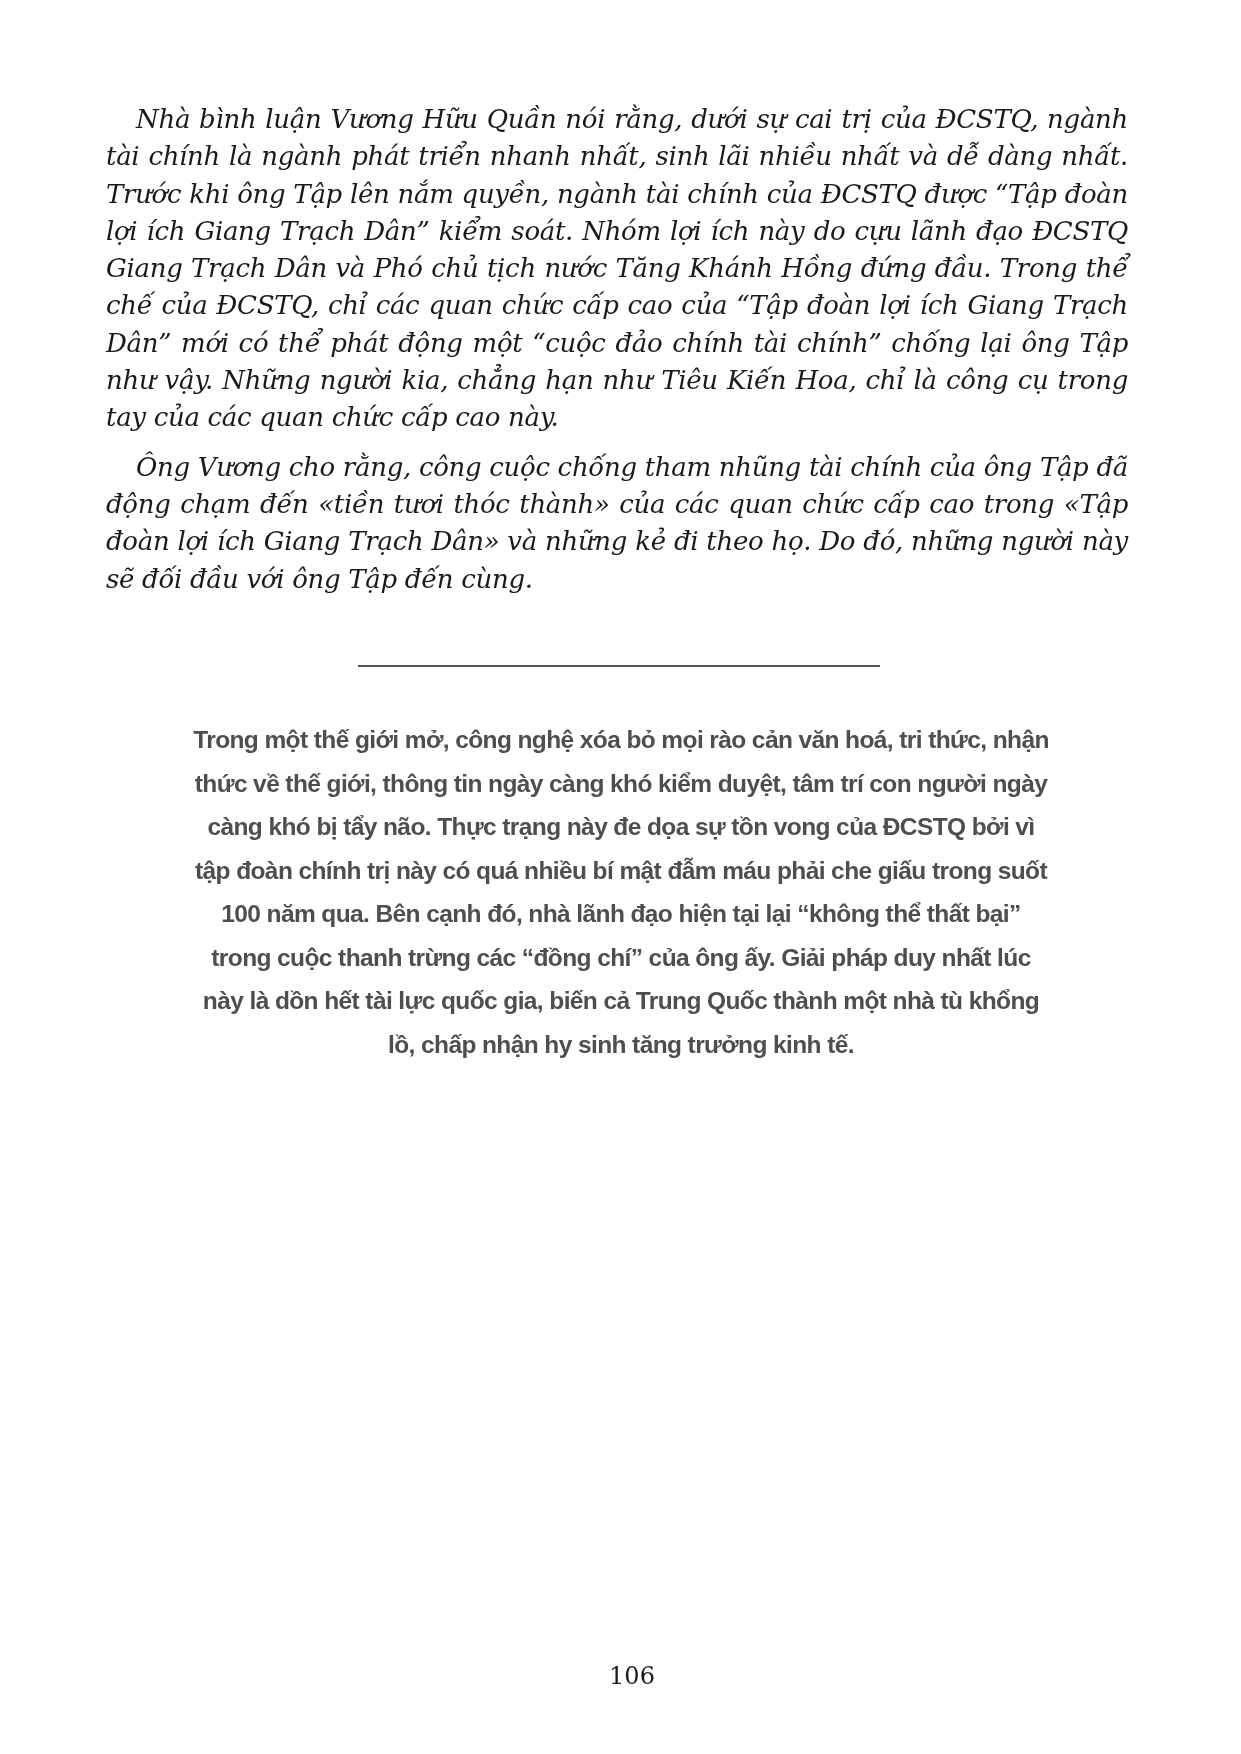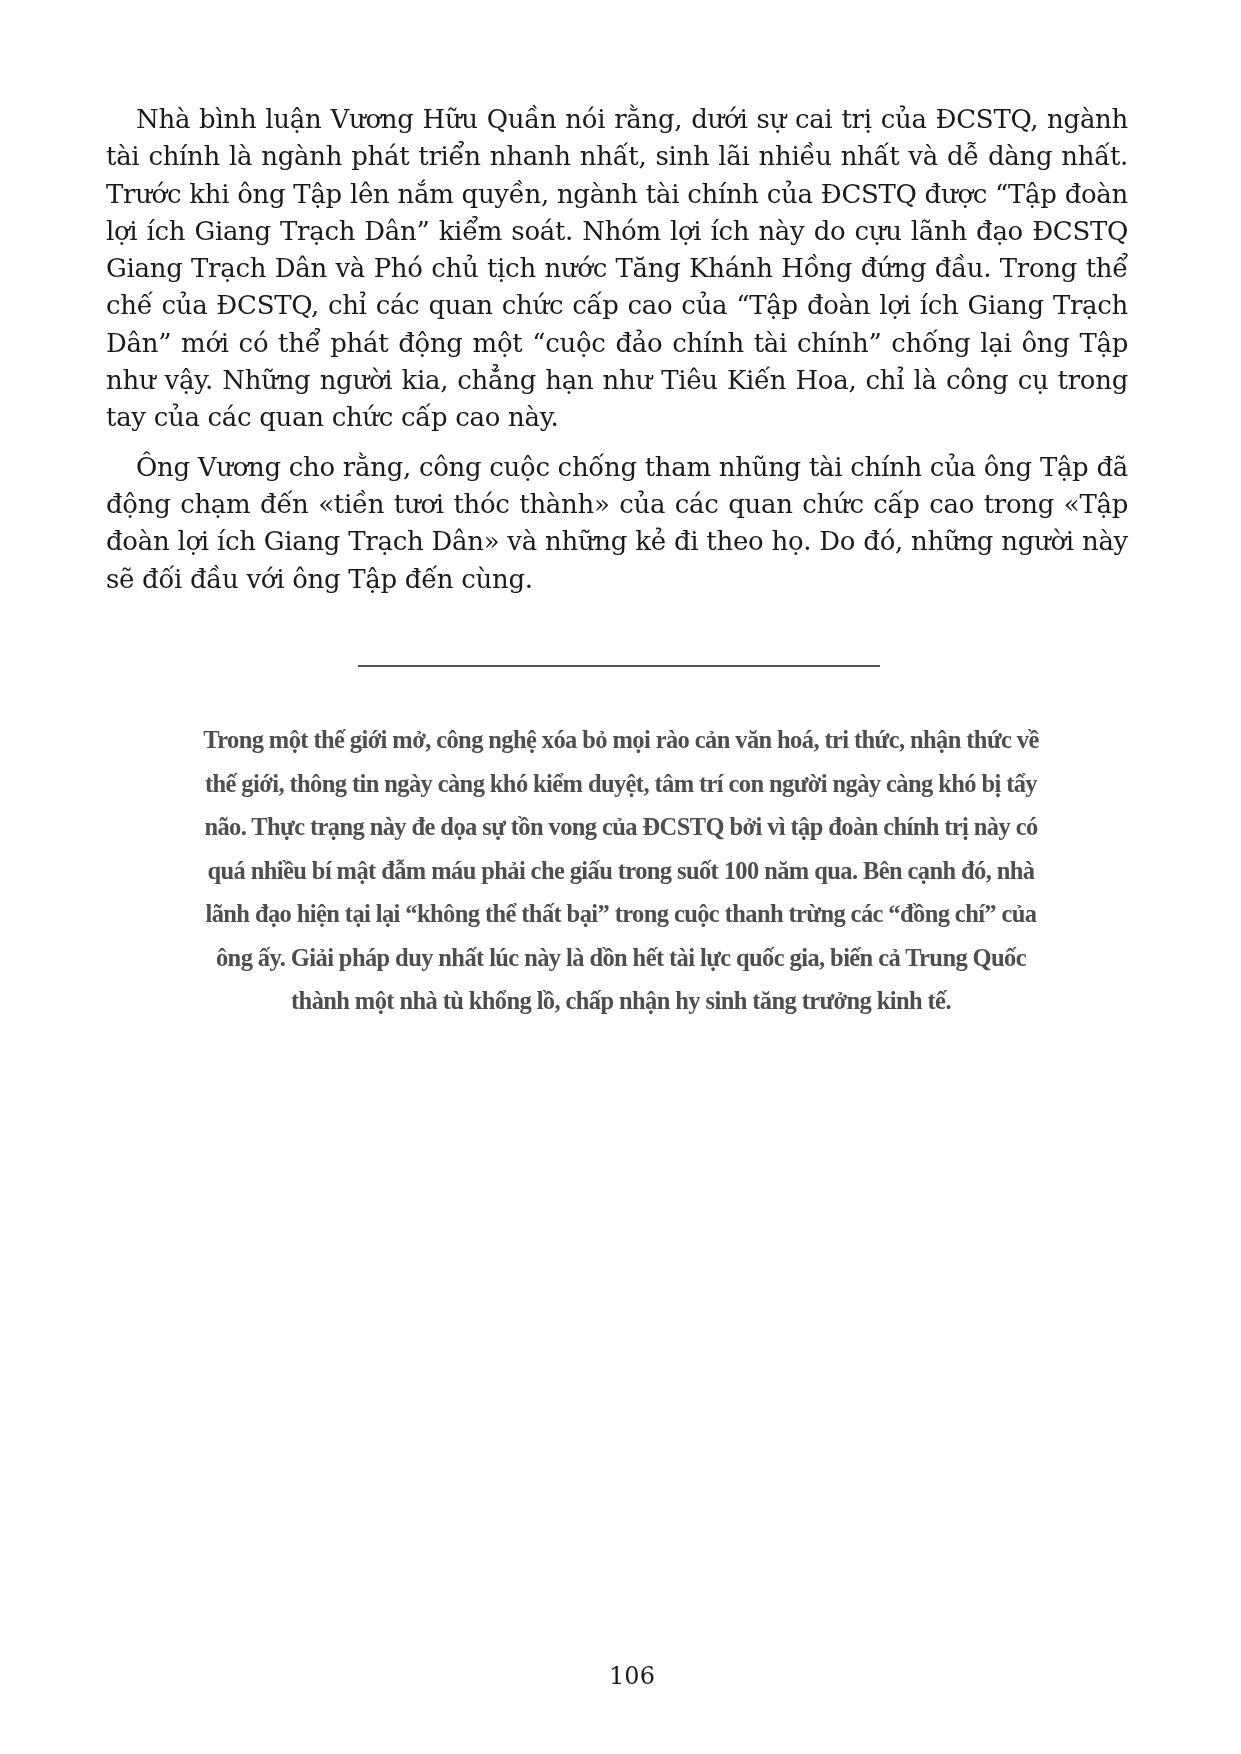--- a/index.html
+++ b/index.html
@@ -5,28 +5,28 @@
   html, body { margin: 0; padding: 0; background: #ffffff; }
   body { width: 1241px; height: 1754px; position: relative; overflow: hidden; }
   .page { position: absolute; left: 0; top: 0; width: 1241px; height: 1754px; background: #fff; }
   .body-text {
     position: absolute; left: 106px; top: 101px; width: 1022px;
     font-family: "DejaVu Serif", "Liberation Serif", serif;
     font-size: 26px; line-height: 37.3px; color: #1a1a1a;
     text-align: justify; text-align-last: left;
     letter-spacing: -0.3px; word-spacing: 0px;
   }
-  .body-text p { margin: 0 0 12px 0; text-indent: 30px; }
+  .body-text p { margin: 0 0 12px 0; text-indent: 30px; font-style: italic; }
   .divider {
     position: absolute; left: 358px; top: 665px; width: 522px; height: 0;
     border-top: 2px solid #555;
   }
   .pull-quote {
     position: absolute; left: 190px; top: 718px; width: 862px;
-    font-family: Liberation Serif, serif;
+    font-family: Liberation Sans, sans-serif;
     font-weight: bold; font-size: 24.5px; line-height: 43.5px;
     color: #4e4e4e; text-align: center; letter-spacing: -0.6px;
   }
   .page-number {
     position: absolute; left: 0; top: 1662px; width: 1264px; text-align: center;
     font-family: "DejaVu Serif", "Liberation Serif", serif;
     font-size: 24px; color: #1a1a1a;
   }
 </style>
 </head>

